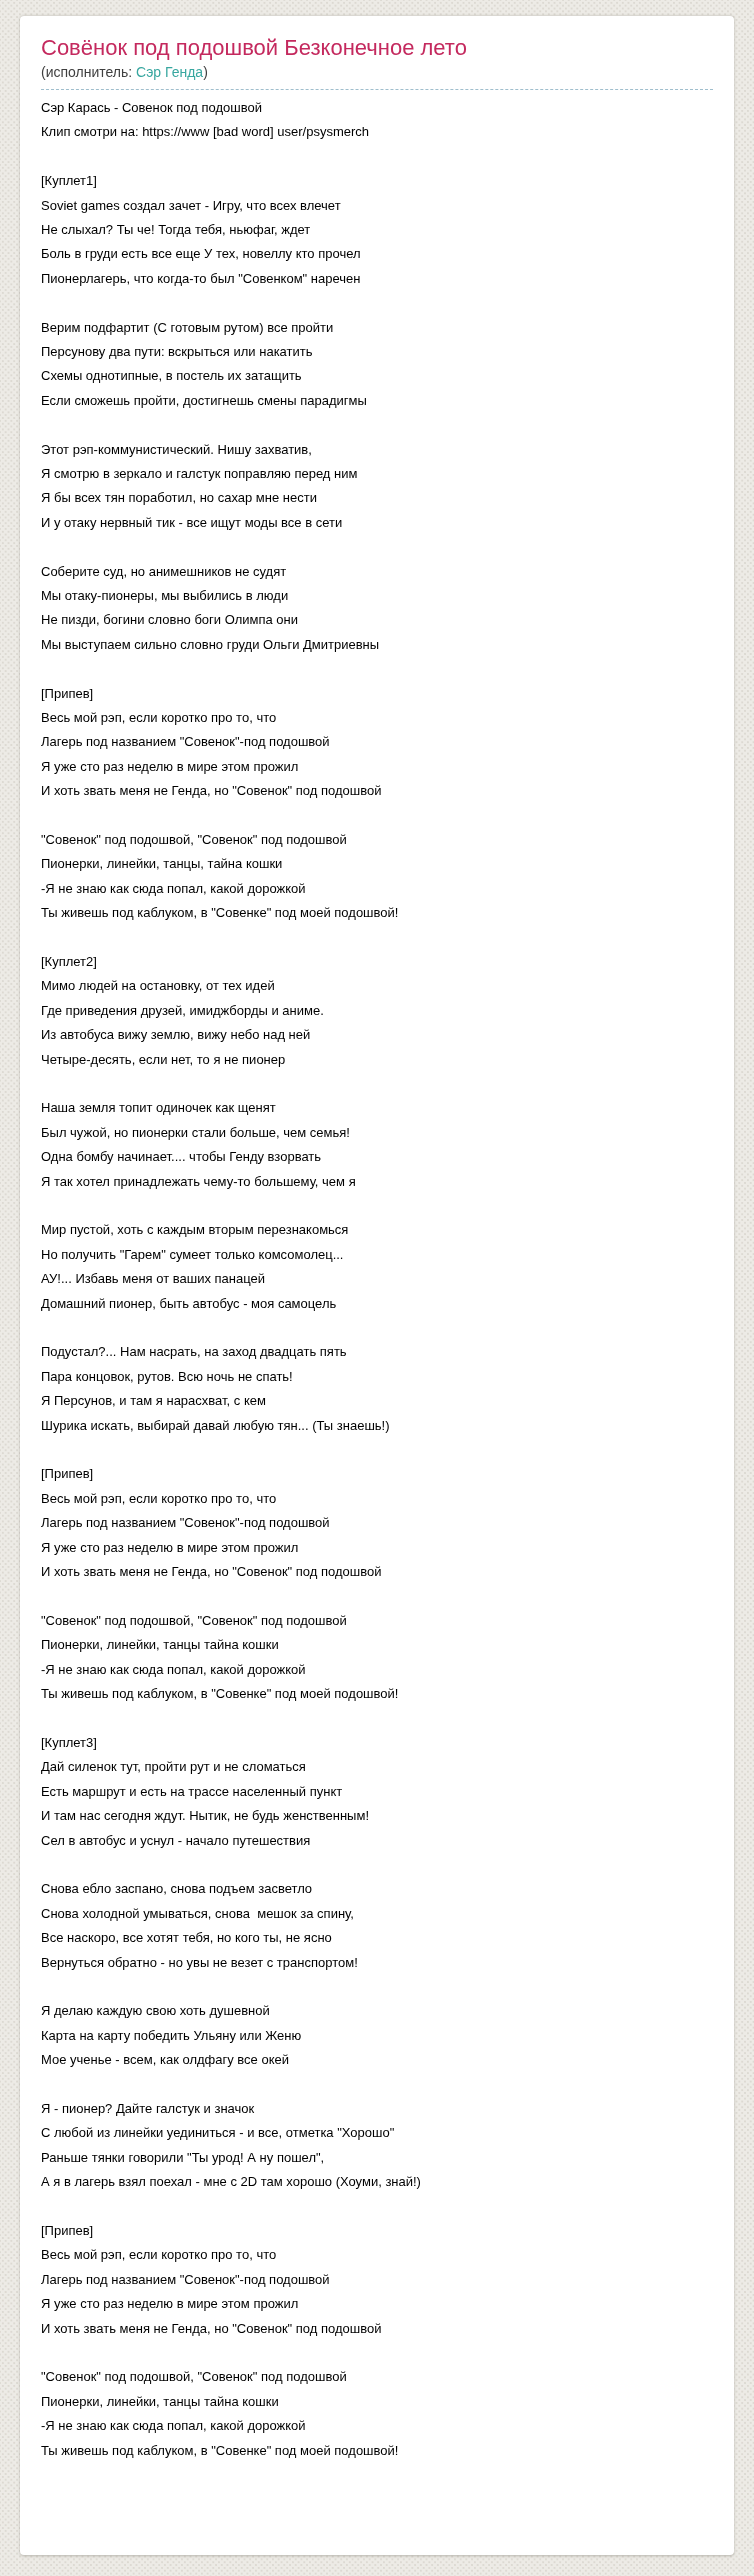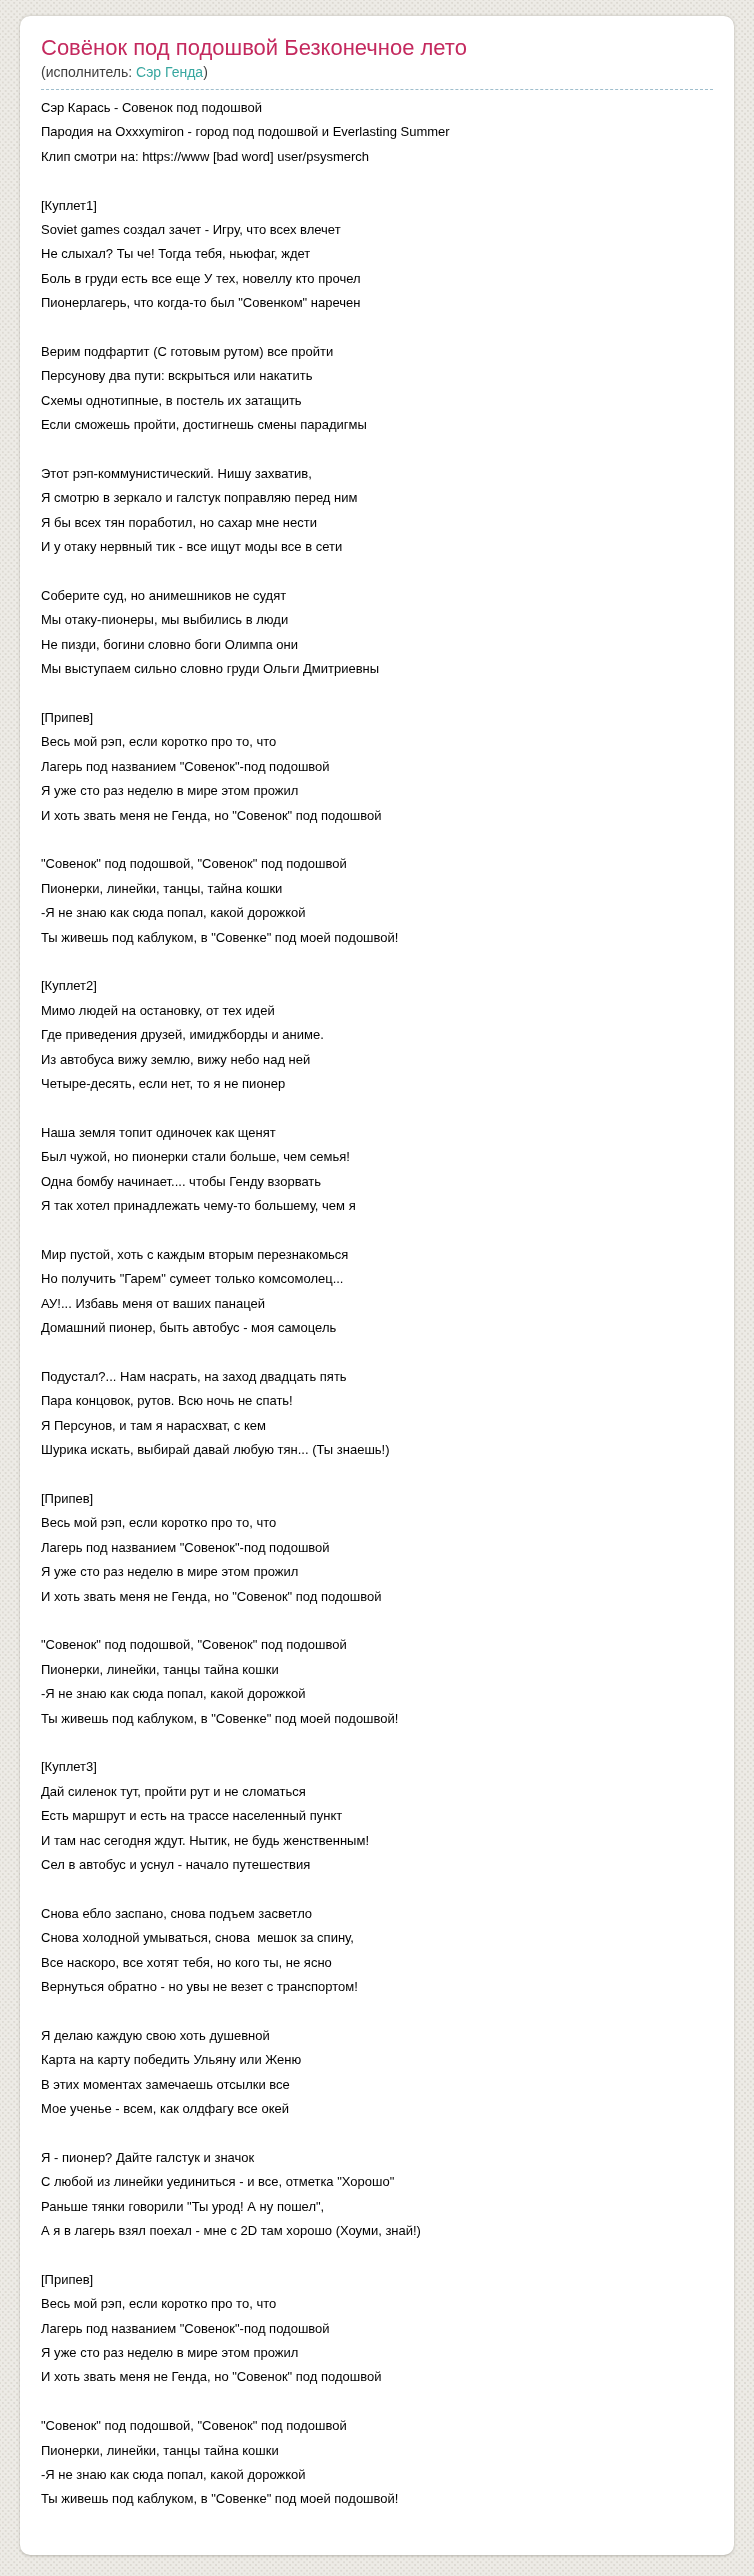--- a/index.html
+++ b/index.html
@@ -17,21 +17,21 @@
     background-size: 5.7px 5.7px, 5.7px 5.7px;
     background-position: 0 0, 2.8px 2.8px;
   }
   .panel {
     position: absolute;
     left: 20px;
     top: 16px;
     width: 714px;
     height: 2539px;
     background: #ffffff;
-    border-radius: 10px;
+    border-radius: 4px;
     box-shadow: 0 0.9px 2.8px rgba(120,115,105,0.45);
     padding: 19px 21px 0 21px;
     overflow: hidden;
   }
   .song-title {
     font-size: 22px;
     line-height: 26.4px;
     font-weight: normal;
     color: #c4295e;
   }
@@ -62,21 +62,20 @@
 <body>
 
 <div class="panel">
   <div>
     <h1 class="song-title">Совёнок под подошвой Безконечное лето</h1>
     <div class="artist-line"><span>(исполнитель: </span><a class="artist-link">Сэр Генда</a><span>)</span></div>
   </div>
   <div class="lyrics">
       <div class="block">
         <div class="line">Сэр Карась - Совенок под подошвой</div>
-        <div class="line">Пародия на Oxxxymiron - город под подошвой и Everlasting Summer</div>
         <div class="line">Клип смотри на: https://www [bad word] user/psysmerch</div>
       </div>
       <div class="block">
         <div class="line">[Куплет1]</div>
         <div class="line">Soviet games создал зачет - Игру, что всех влечет</div>
         <div class="line">Не слыхал? Ты че! Тогда тебя, ньюфаг, ждет</div>
         <div class="line">Боль в груди есть все еще У тех, новеллу кто прочел</div>
         <div class="line">Пионерлагерь, что когда-то был "Совенком" наречен</div>
       </div>
       <div class="block">
@@ -157,21 +156,20 @@
       </div>
       <div class="block">
         <div class="line">Снова ебло заспано, снова подъем засветло</div>
         <div class="line">Снова холодной умываться, снова  мешок за спину,</div>
         <div class="line">Все наскоро, все хотят тебя, но кого ты, не ясно</div>
         <div class="line">Вернуться обратно - но увы не везет с транспортом!</div>
       </div>
       <div class="block">
         <div class="line">Я делаю каждую свою хоть душевной</div>
         <div class="line">Карта на карту победить Ульяну или Женю</div>
-        <div class="line">В этих моментах замечаешь отсылки все</div>
         <div class="line">Мое ученье - всем, как олдфагу все окей</div>
       </div>
       <div class="block">
         <div class="line">Я - пионер? Дайте галстук и значок</div>
         <div class="line">С любой из линейки уединиться - и все, отметка "Хорошо"</div>
         <div class="line">Раньше тянки говорили "Ты урод! А ну пошел",</div>
         <div class="line">А я в лагерь взял поехал - мне с 2D там хорошо (Хоуми, знай!)</div>
       </div>
       <div class="block">
         <div class="line">[Припев]</div>

